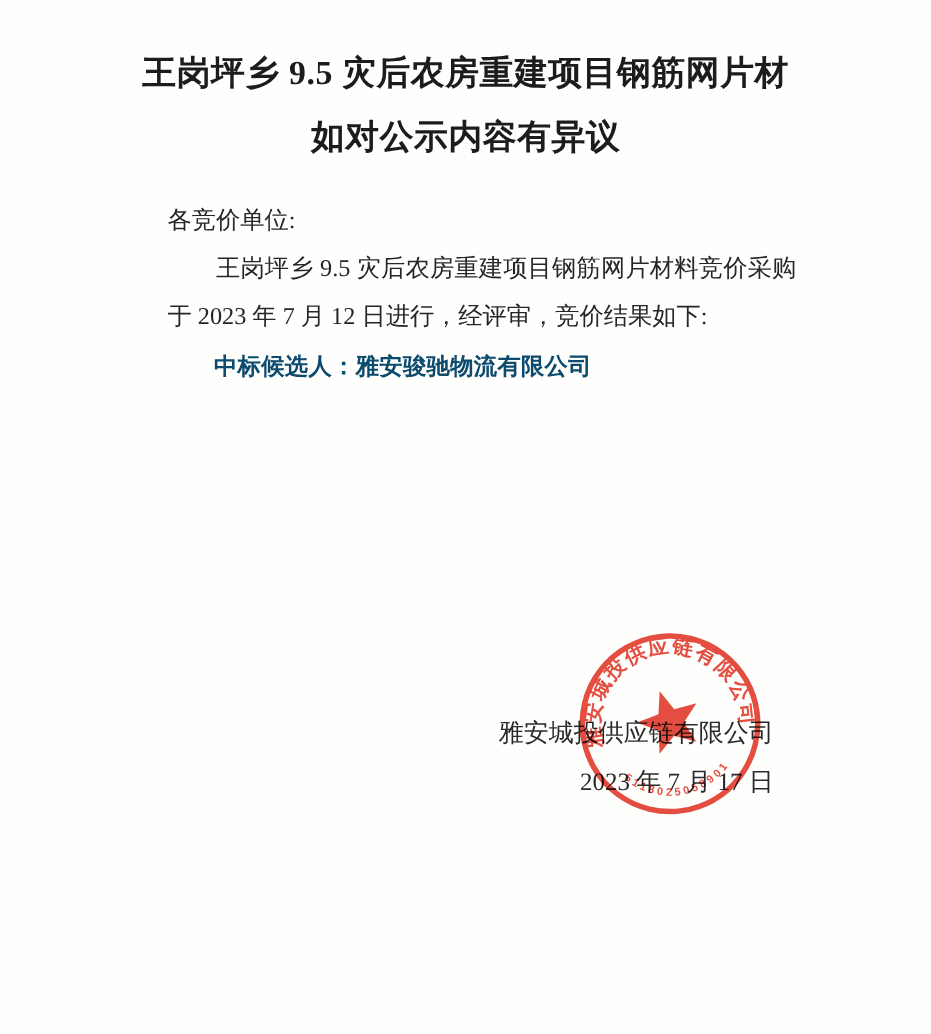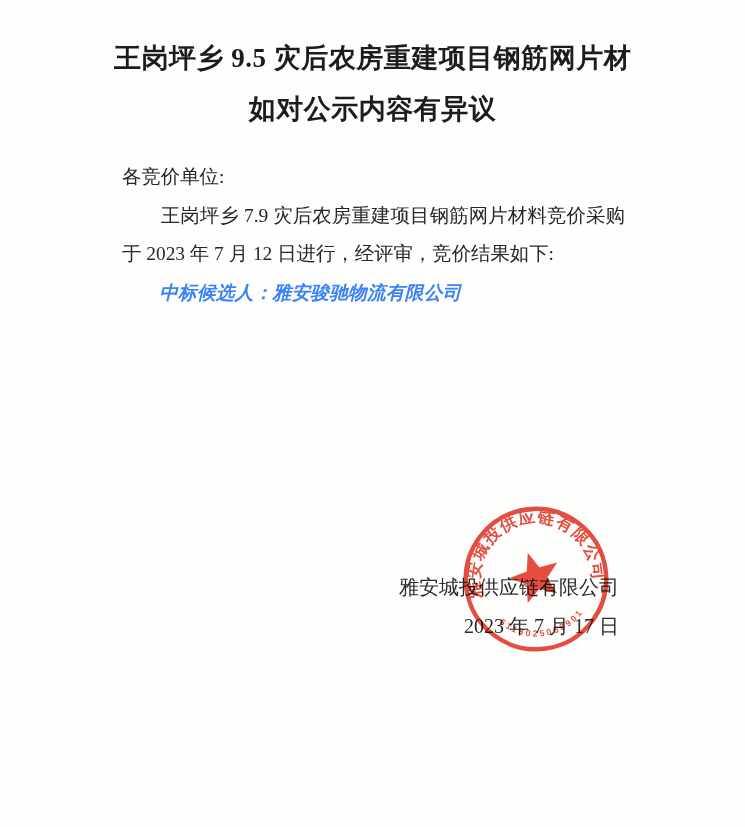--- a/index.html
+++ b/index.html
@@ -22,35 +22,34 @@
     color: #1c1c1c;
     font-size: 27px;
     line-height: 51px;
     letter-spacing: 0.5px;
     margin: 0;
   }
   .title .title-line { display: block; text-align: center; }
   .body-text {
     position: absolute;
     top: 158px;
-    left: 122px;
+    left: 134px;
     width: 503px;
     font-size: 19.4px;
     line-height: 38.6px;
     text-align: justify;
   }
   .body-text p { margin: 0; }
   .indent { text-indent: 2em; }
   .winner-line {
     font-family: "Liberation Sans", "DejaVu Sans", sans-serif;
     font-weight: 600;
     font-size: 18.6px;
     letter-spacing: 0.3px;
-    color: #3b82f6;
-    font-style: italic;
+    color: #0c4a6e;
   }
   .signature {
     position: absolute;
     top: 568px;
     right: 126px;
     text-align: right;
     font-size: 20px;
     line-height: 38.8px;
     color: #2a2a2a;
   }
@@ -83,21 +82,21 @@
 
 <div class="page">
 
   <h1 class="title">
     <span class="title-line">王岗坪乡 9.5 灾后农房重建项目钢筋网片材</span>
     <span class="title-line">如对公示内容有异议</span>
   </h1>
 
   <div class="body-text">
     <p>各竞价单位:</p>
-    <p class="indent">王岗坪乡 7.9 灾后农房重建项目钢筋网片材料竞价采购于 2023 年 7 月 12 日进行，经评审，竞价结果如下:</p>
+    <p class="indent">王岗坪乡 9.5 灾后农房重建项目钢筋网片材料竞价采购于 2023 年 7 月 12 日进行，经评审，竞价结果如下:</p>
     <p class="indent winner-line">中标候选人：雅安骏驰物流有限公司</p>
   </div>
 
   <div class="signature">
     <div>雅安城投供应链有限公司</div>
     <div>2023 年 7 月 17 日</div>
   </div>
 
   <svg class="seal" viewBox="0 0 160 160" aria-hidden="true">
     <defs>

